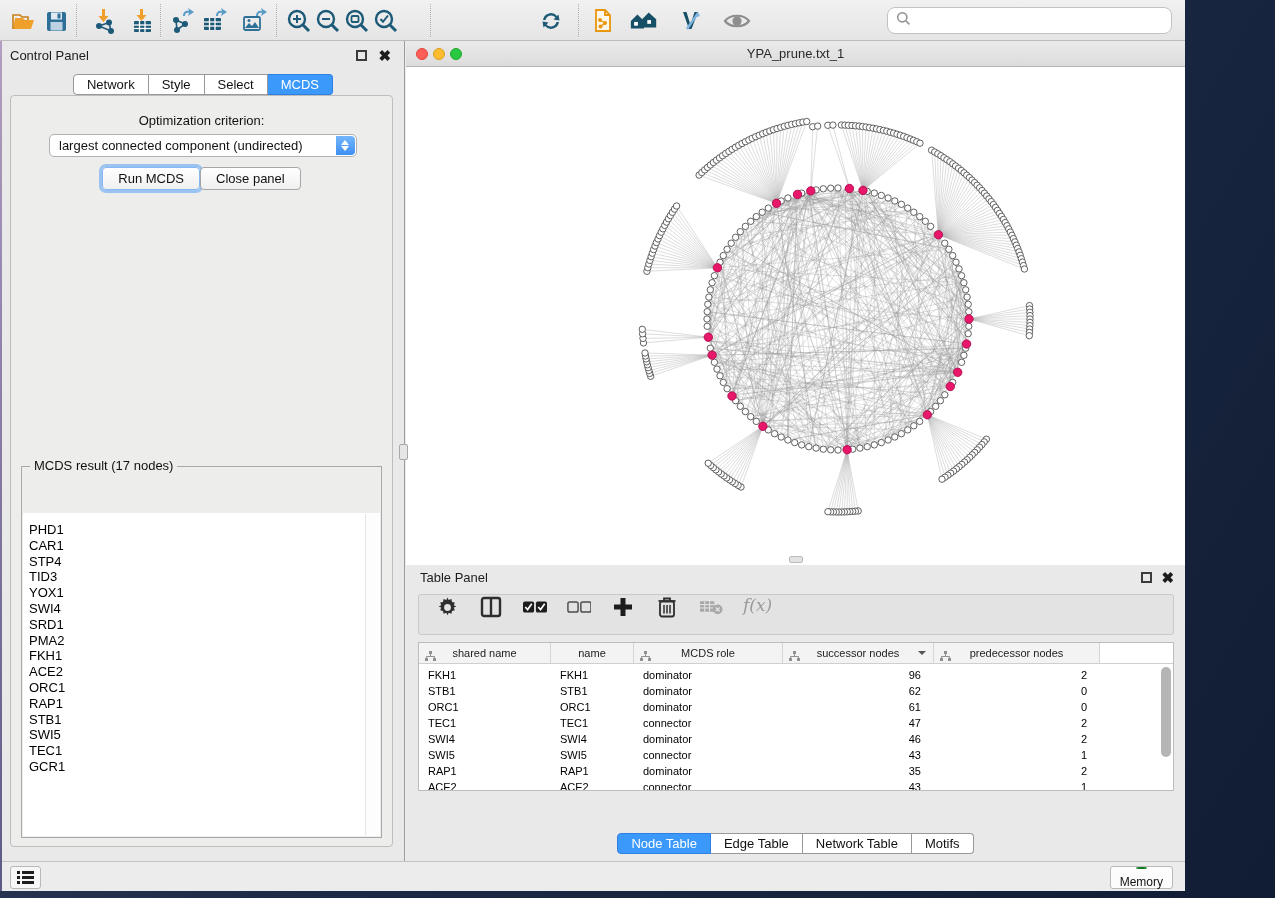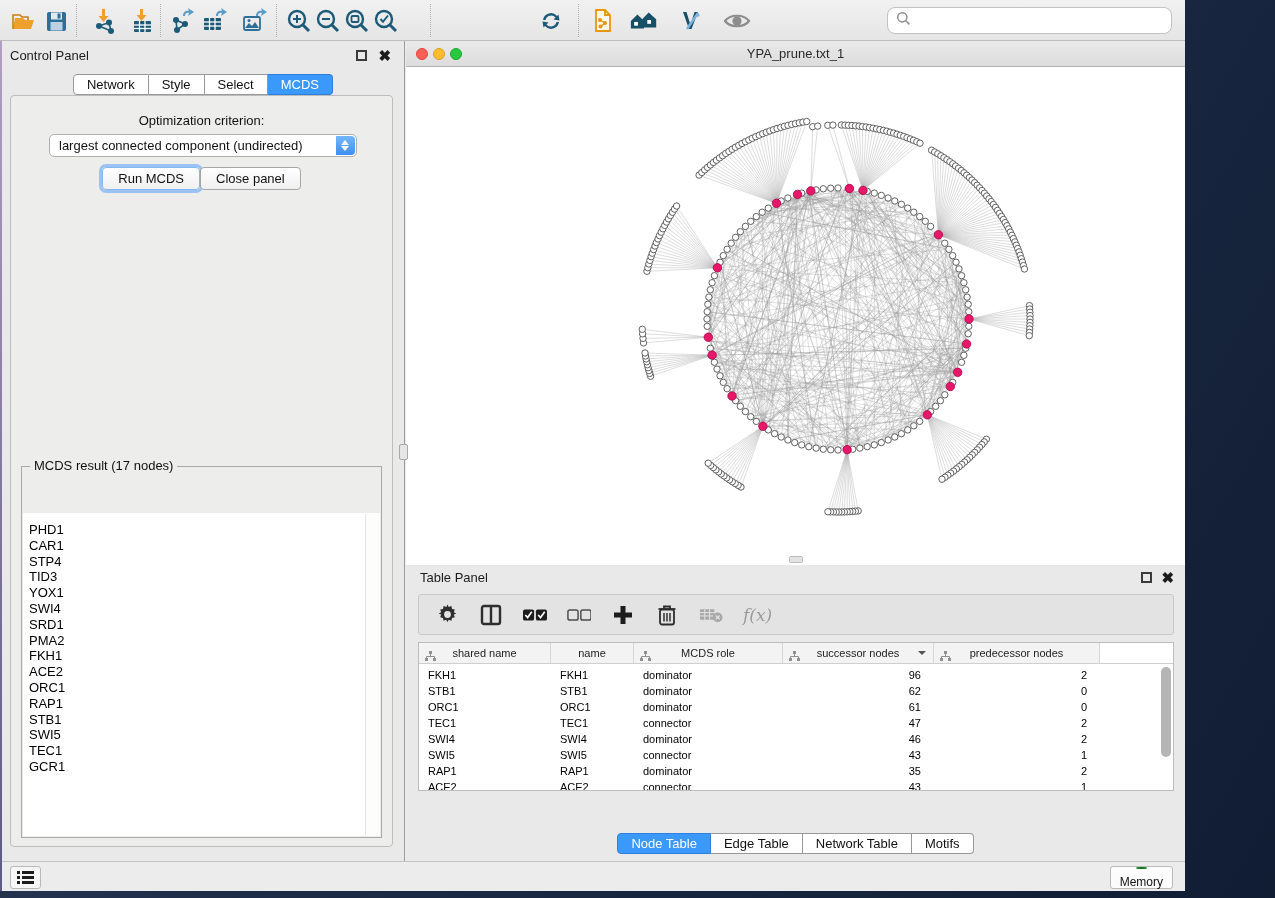--- a/index.html
+++ b/index.html
@@ -85,21 +85,21 @@
     height:7px; background:#e3e3e3; border:1px solid #bbb; border-radius:2px; }
   .v-handle { position:absolute; left:399px; top:444px; width:9px; height:16px;
     background:#e6e6e6; border:1px solid #a9a9a9; border-radius:2px; z-index:8; }
 
   
   .table-panel { position:absolute; left:406px; top:565px; right:0; bottom:37px; background:#e9e9e9; }
   .tp-title { position:absolute; top:5px; left:14px; font-size:13px; color:#1c1c1c; }
   .tp-float { top:7px; right:33px; } .tp-close { top:7px; right:11px; }
   .tp-toolbar { position:absolute; top:29px; left:12px; right:11px; height:41px;
     background:#e3e3e3; border:1px solid #c9c9c9; border-radius:3px;
-    display:flex; align-items:center; gap:20px; padding-left:16px; }
+    display:flex; gap:20px; padding-left:16px; }
   .tp-tool { display:flex; align-items:center; justify-content:center; width:24px; height:24px; }
   .fx-label { font-family:"DejaVu Serif",serif; font-style:italic; font-size:17px; color:#9a9a9a; }
 
   .tp-table { position:absolute; top:77px; left:12px; right:11px; bottom:70px;
     background:#fff; border:1px solid #bdbdbd; overflow:hidden; }
   .tbl-header { display:grid; grid-template-columns:132px 83px 149px 151px 166px 1fr;
     height:21px; background:#f3f3f3; border-bottom:1px solid #cfcfcf; }
   .th { position:relative; font-size:11px; color:#222; text-align:center;
     line-height:20px; border-right:1px solid #d6d6d6; background:#f3f3f3; }
   .th.filler { border-right:none; background:#fff; }

